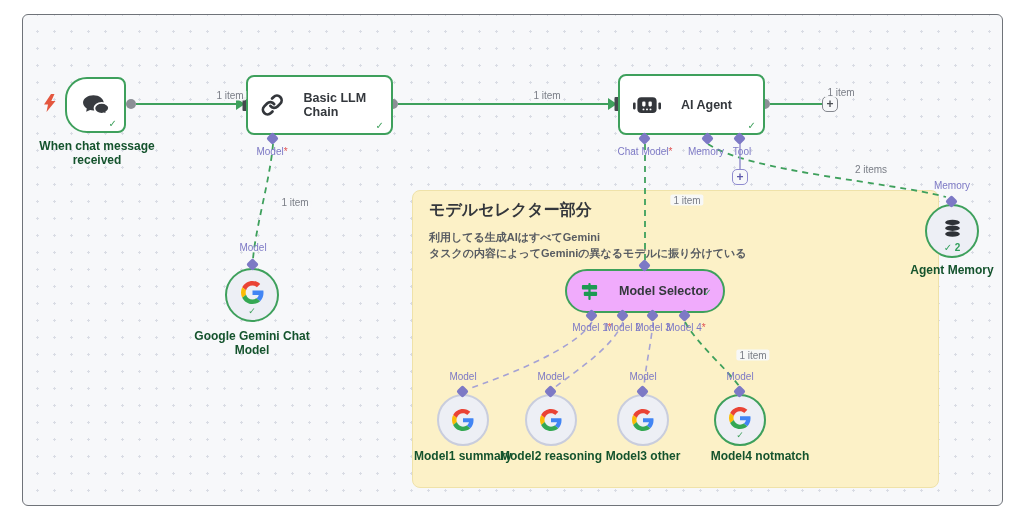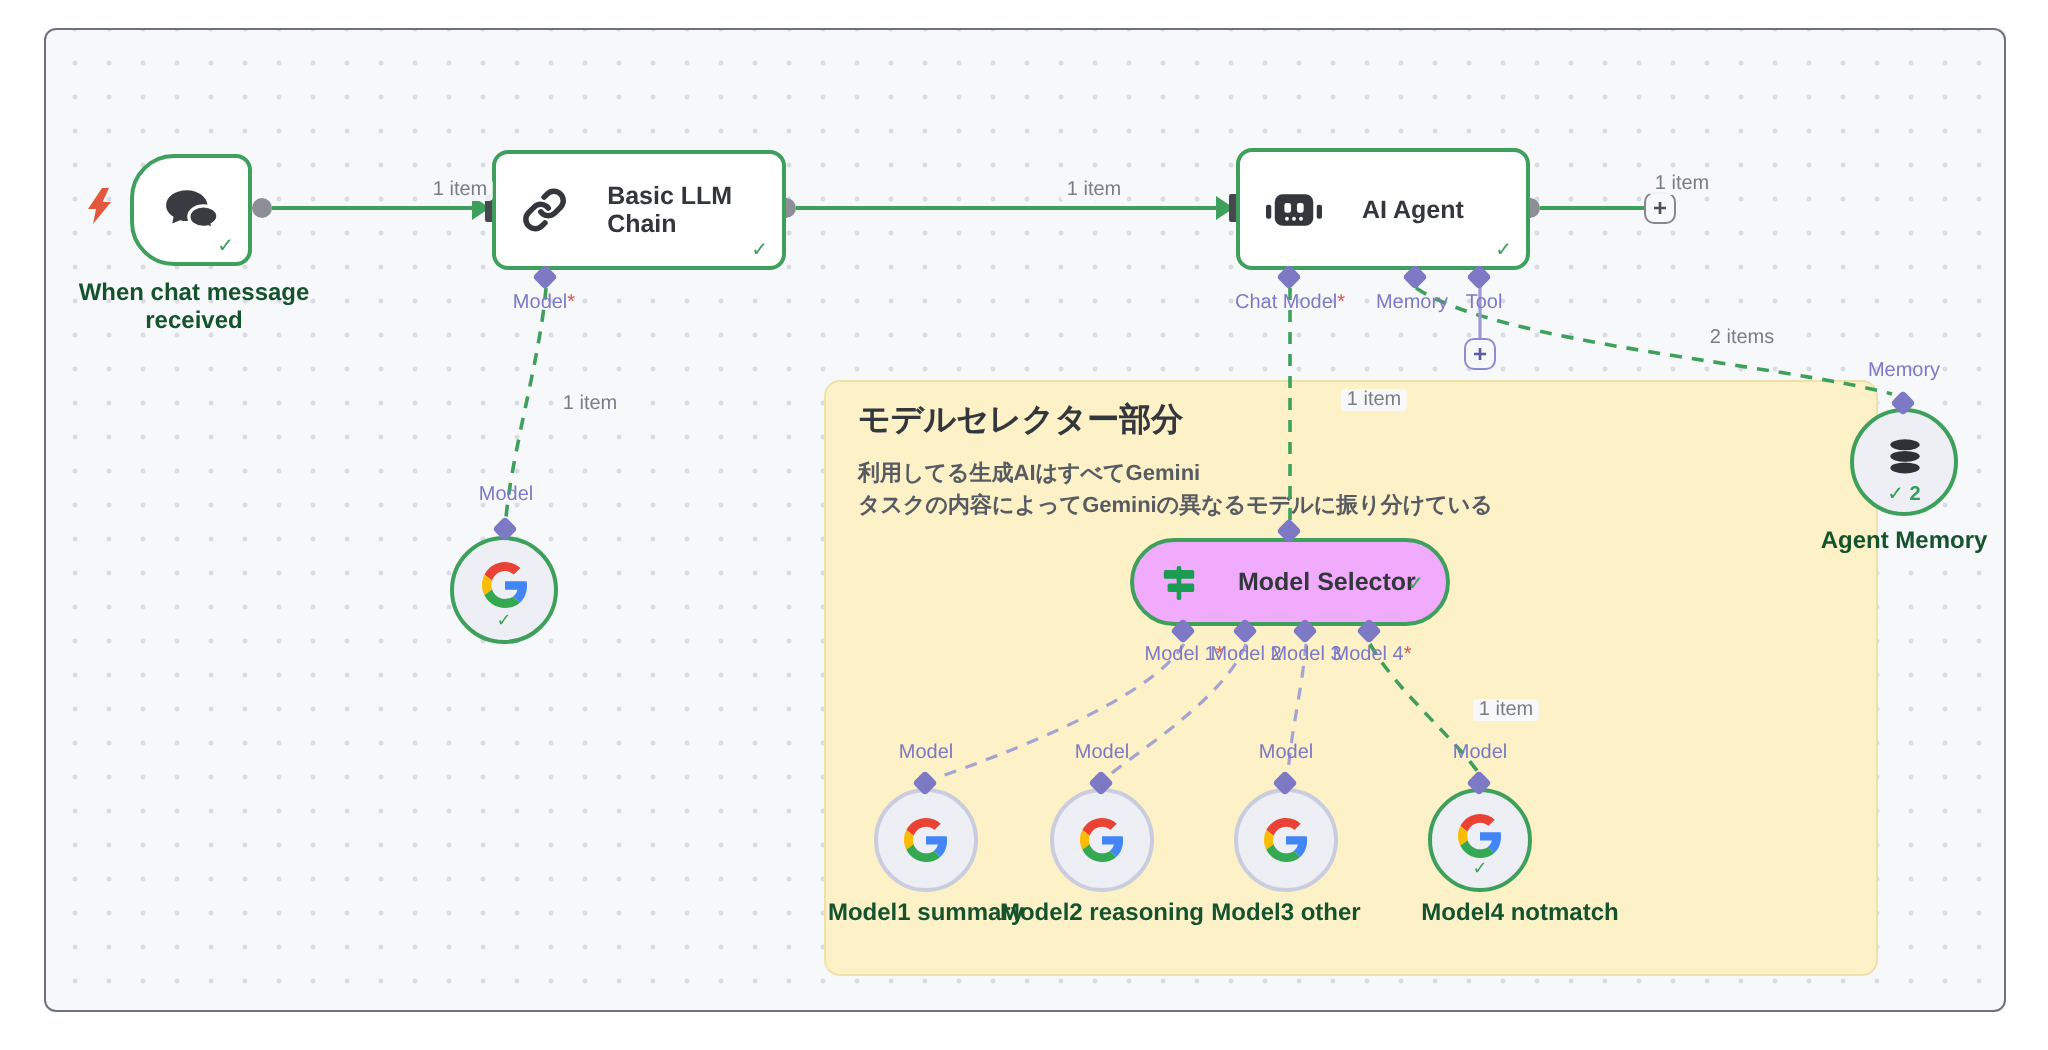--- a/index.html
+++ b/index.html
@@ -181,20 +181,21 @@
     <svg width="23" height="23" viewBox="0 0 48 48" style="margin-top:-5px">
       <path fill="#EA4335" d="M24 9.5c3.54 0 6.71 1.22 9.21 3.6l6.85-6.85C35.9 2.38 30.47 0 24 0 14.62 0 6.51 5.38 2.56 13.22l7.98 6.19C12.43 13.72 17.74 9.5 24 9.5z"></path>
       <path fill="#4285F4" d="M46.98 24.55c0-1.57-.15-3.09-.38-4.55H24v9.02h12.94c-.58 2.96-2.26 5.48-4.78 7.18l7.73 6c4.51-4.18 7.09-10.36 7.09-17.65z"></path>
       <path fill="#FBBC05" d="M10.53 28.59c-.48-1.45-.76-2.99-.76-4.59s.27-3.14.76-4.59l-7.98-6.19C.92 16.46 0 20.12 0 24c0 3.88.92 7.54 2.56 10.78l7.97-6.19z"></path>
       <path fill="#34A853" d="M24 48c6.48 0 11.93-2.13 15.89-5.81l-7.73-6c-2.15 1.45-4.92 2.3-8.16 2.3-6.26 0-11.57-4.22-13.47-9.91l-7.98 6.19C6.51 42.62 14.62 48 24 48z"></path>
     </svg>
     <span class="circle-check"></span>
   </div>
   <div class="diamond" style="left:248px;top:260px"></div>
   <div class="port-label" style="left:253px;top:242px">Model</div>
+  <div class="node-label" style="left:192px;top:329px;width:120px">Google Gemini Chat Model</div>
 
   <div class="circle-node idle" style="left:437px;top:394px;width:52px;height:52px">
     <svg width="22" height="22" viewBox="0 0 48 48">
         <path fill="#EA4335" d="M24 9.5c3.54 0 6.71 1.22 9.21 3.6l6.85-6.85C35.9 2.38 30.47 0 24 0 14.62 0 6.51 5.38 2.56 13.22l7.98 6.19C12.43 13.72 17.74 9.5 24 9.5z"></path>
         <path fill="#4285F4" d="M46.98 24.55c0-1.57-.15-3.09-.38-4.55H24v9.02h12.94c-.58 2.96-2.26 5.48-4.78 7.18l7.73 6c4.51-4.18 7.09-10.36 7.09-17.65z"></path>
         <path fill="#FBBC05" d="M10.53 28.59c-.48-1.45-.76-2.99-.76-4.59s.27-3.14.76-4.59l-7.98-6.19C.92 16.46 0 20.12 0 24c0 3.88.92 7.54 2.56 10.78l7.97-6.19z"></path>
         <path fill="#34A853" d="M24 48c6.48 0 11.93-2.13 15.89-5.81l-7.73-6c-2.15 1.45-4.92 2.3-8.16 2.3-6.26 0-11.57-4.22-13.47-9.91l-7.98 6.19C6.51 42.62 14.62 48 24 48z"></path>
       </svg>
   </div>
   <div class="circle-node idle" style="left:525px;top:394px;width:52px;height:52px">

